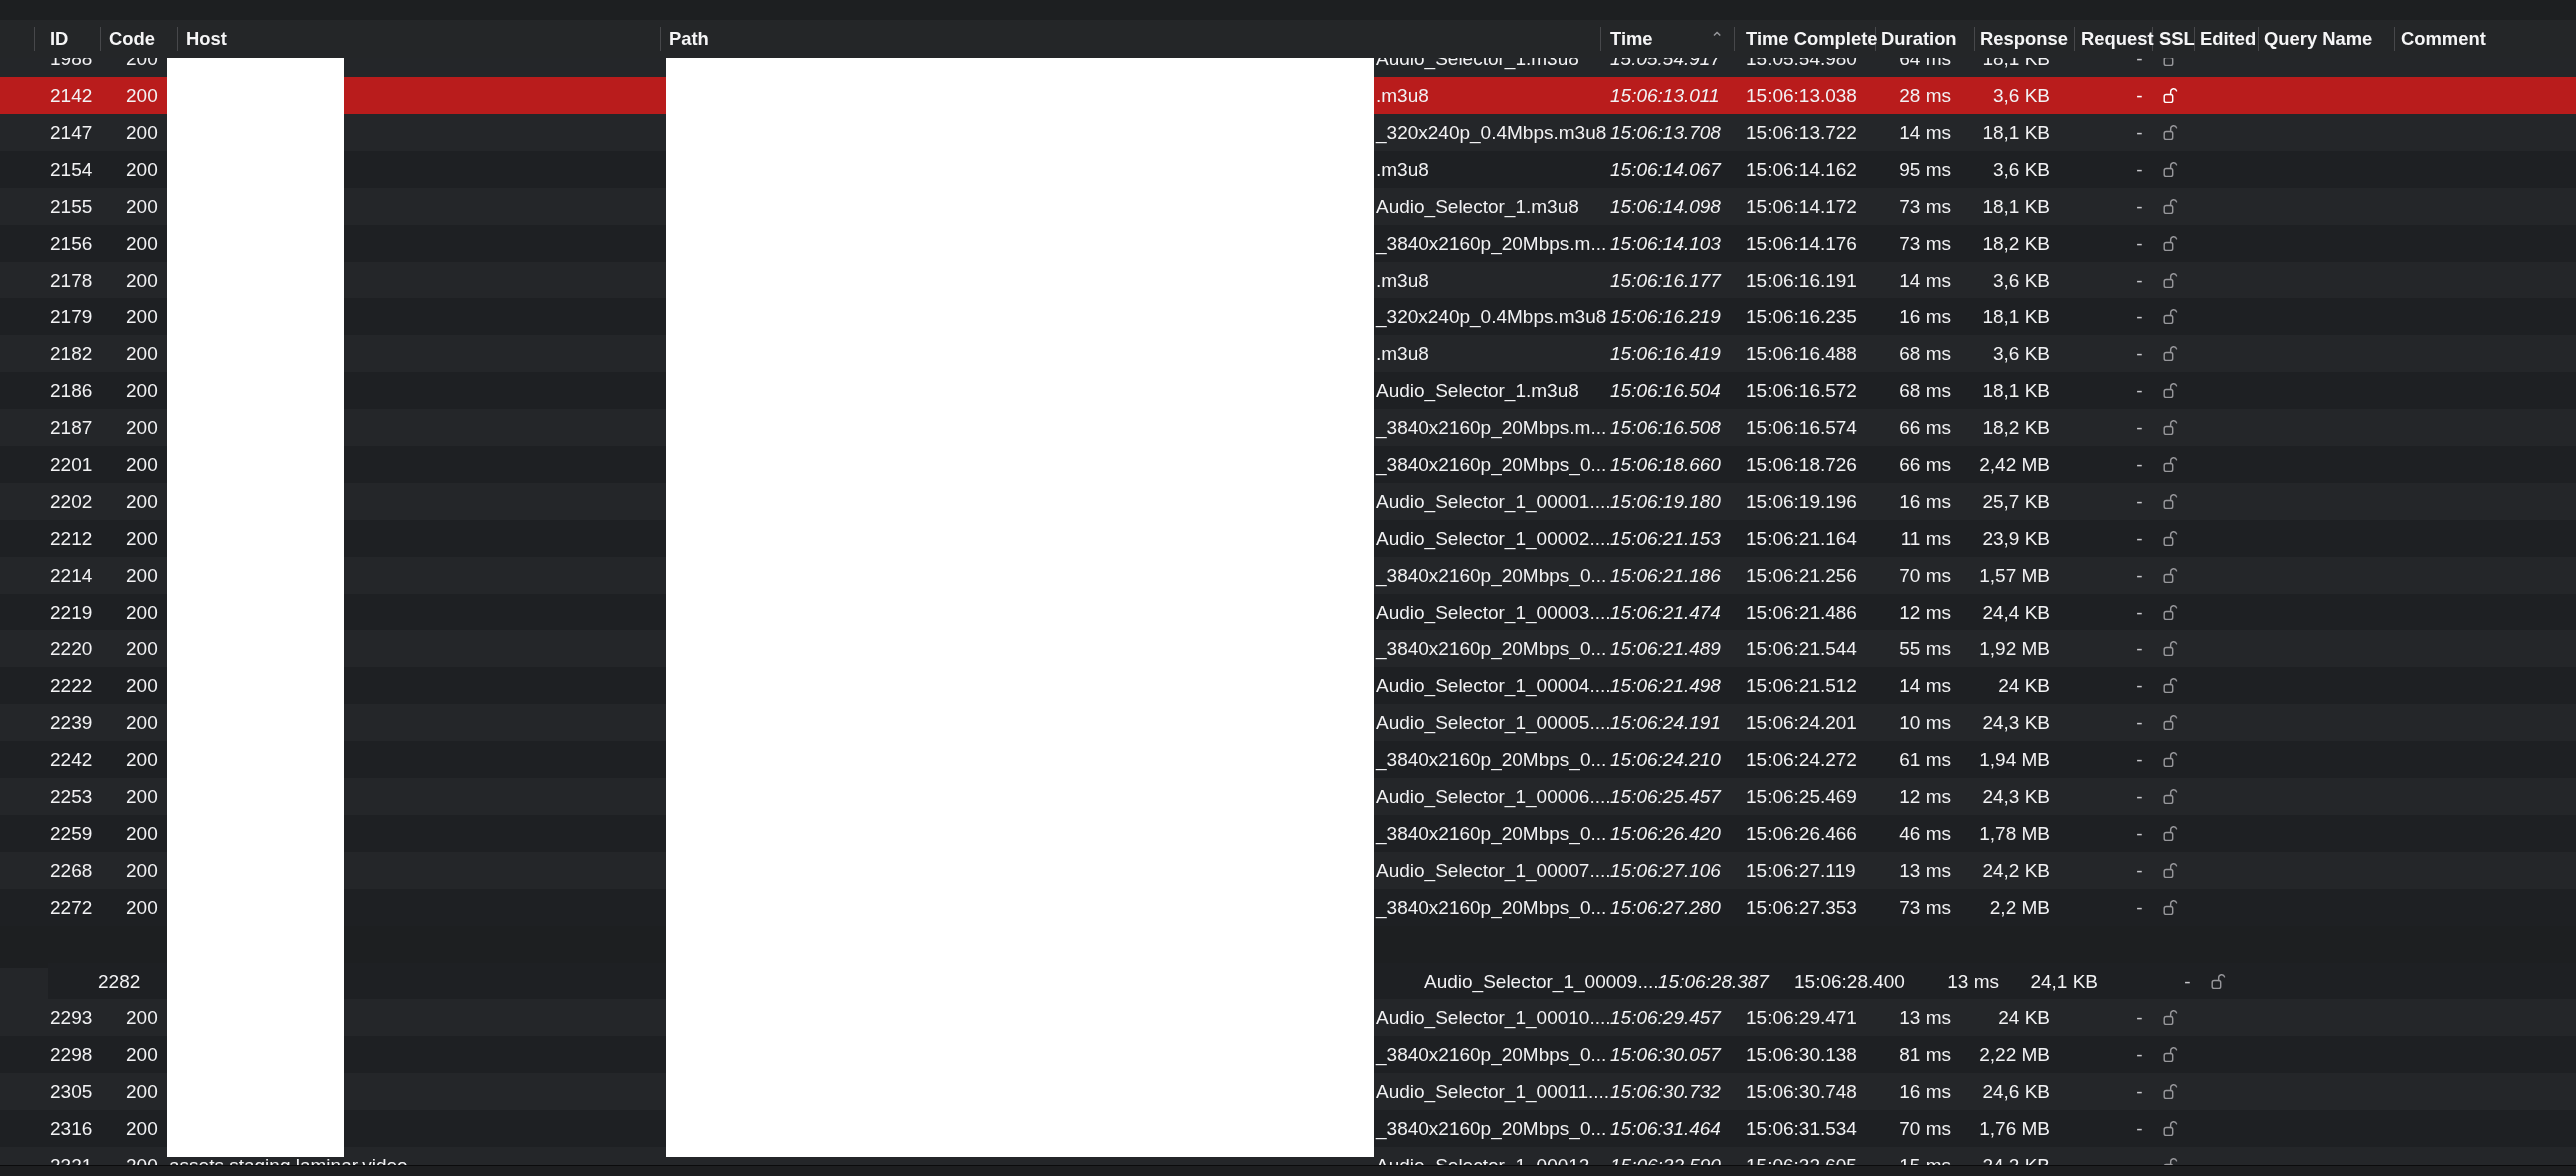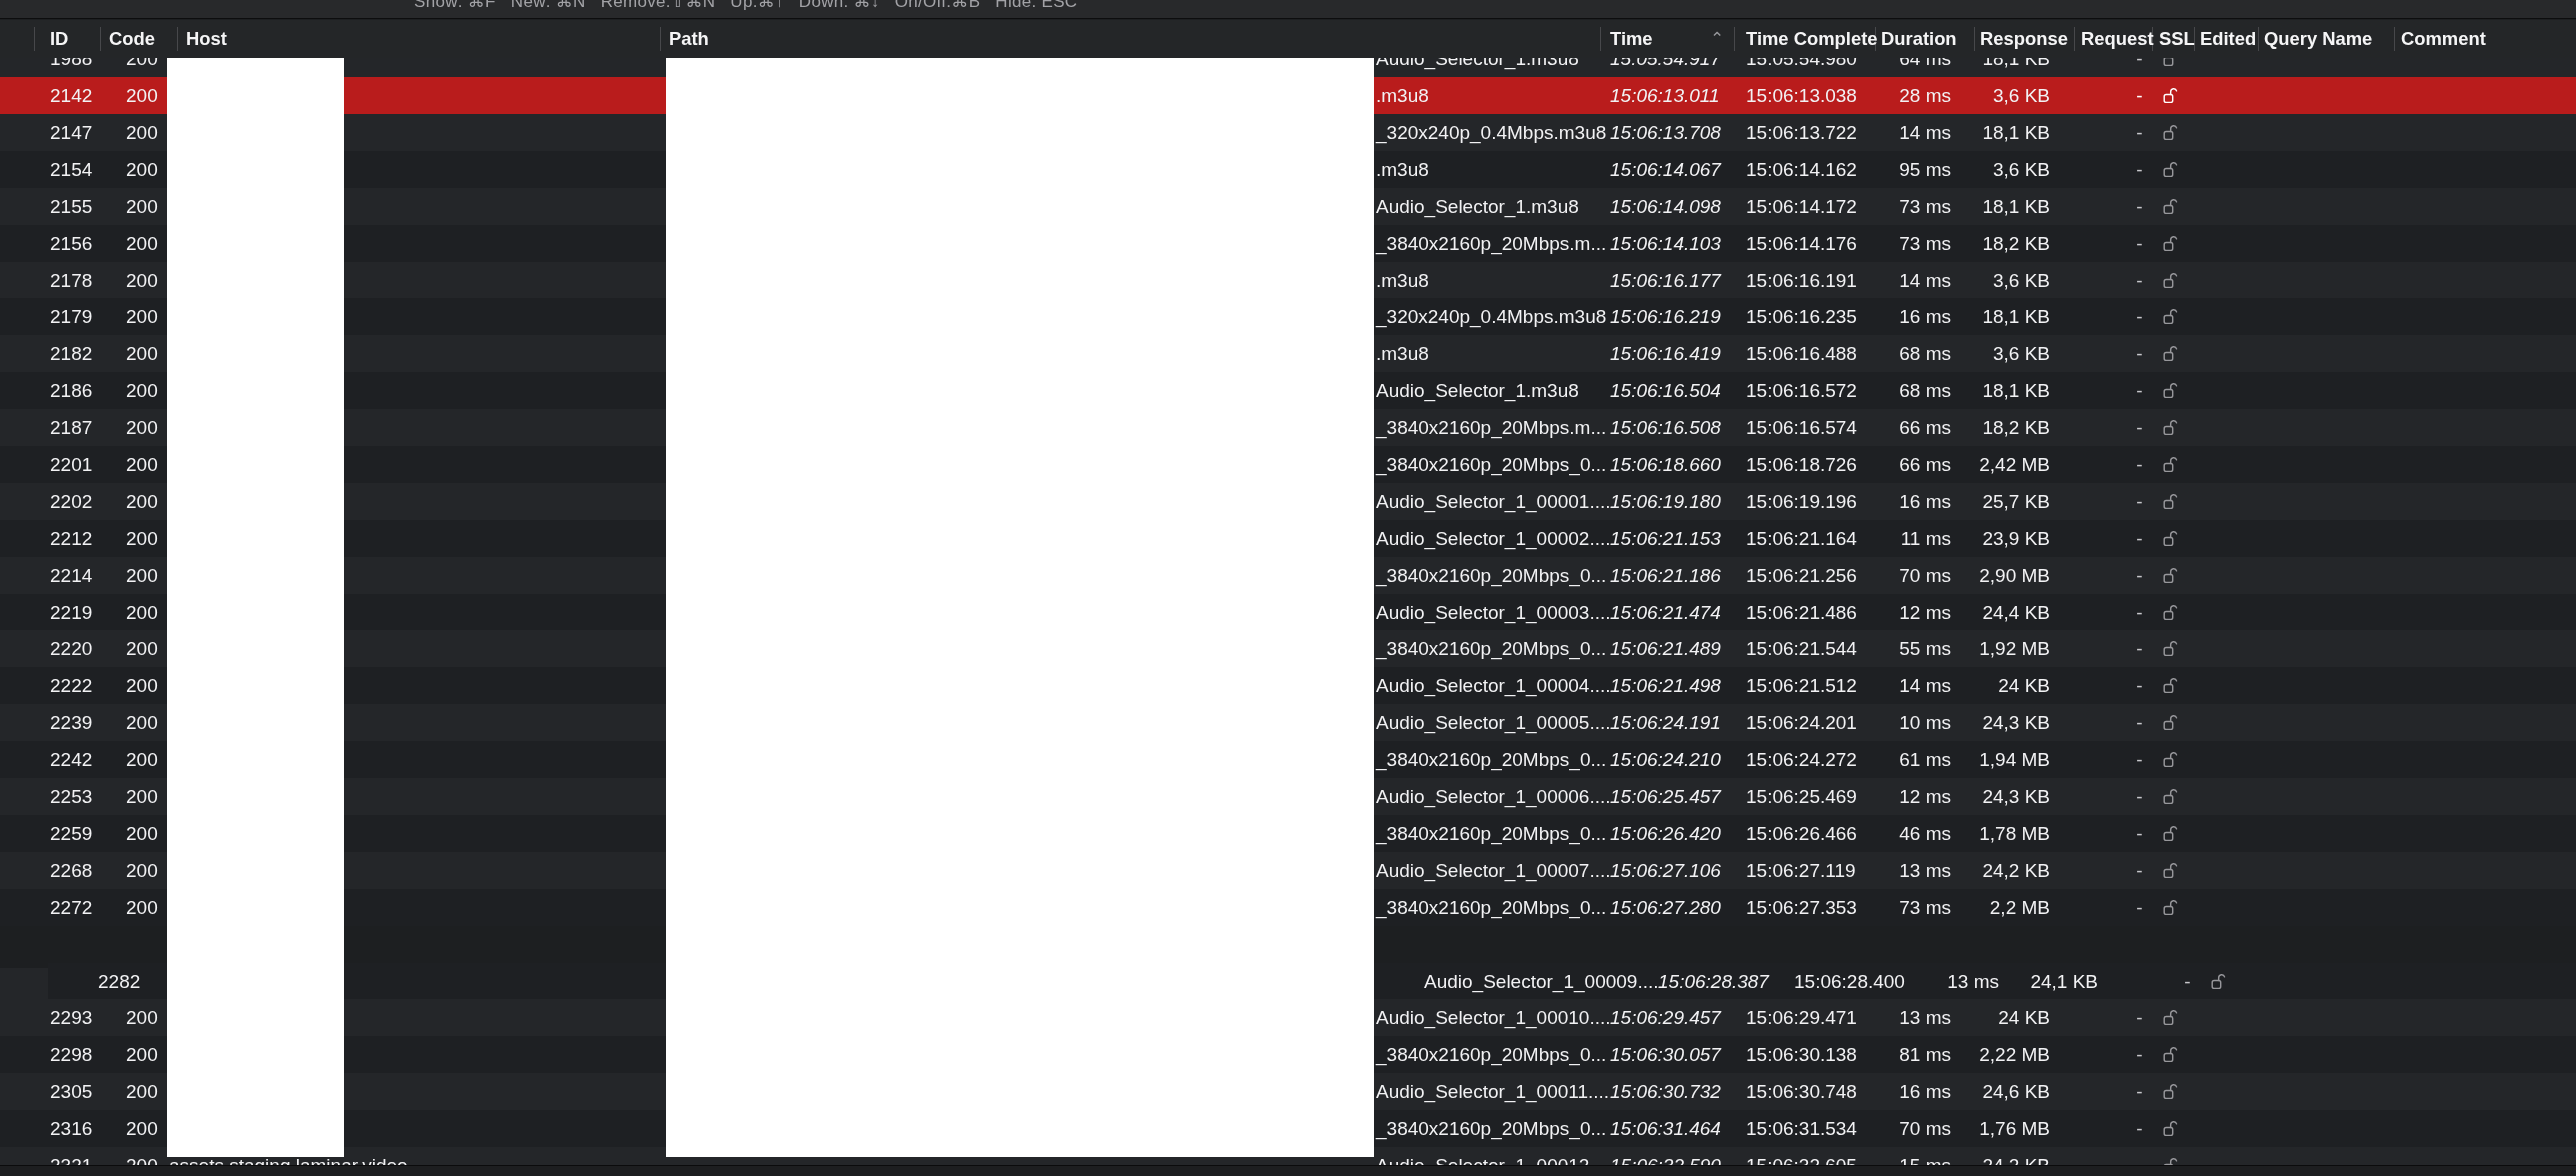--- a/index.html
+++ b/index.html
@@ -313,21 +313,21 @@
   </div>
       <div class="row even" style="top: 557px;">
     <span class="c-dot"></span>
     <span class="cell c-id">2214</span>
     <span class="cell c-code">200</span>
     <span class="cell c-host">.video</span>
     <span class="cell c-path">_3840x2160p_20Mbps_0...</span>
     <span class="cell c-time">15:06:21.186</span>
     <span class="cell c-timec">15:06:21.256</span>
     <span class="cell c-dur">70 ms</span>
-    <span class="cell c-resp">2,90 MB</span>
+    <span class="cell c-resp">1,57 MB</span>
     <span class="cell c-req">-</span>
     <span class="cell c-ssl">
       <svg width="16" height="17" viewBox="0 0 24 26" fill="none" stroke="currentColor" stroke-width="2.2">
         <rect x="1.6" y="11.5" width="13" height="12" rx="3"></rect>
         <path d="M11.5 11.5 V7.2 a4.6 4.6 0 0 1 9 -1.3" stroke-linecap="round"></path>
       </svg>
     </span>
   </div>
       <div class="row odd" style="top: 594px;">
     <span class="c-dot"></span>
@@ -615,23 +615,20 @@
         <rect x="1.6" y="11.5" width="13" height="12" rx="3"></rect>
         <path d="M11.5 11.5 V7.2 a4.6 4.6 0 0 1 9 -1.3" stroke-linecap="round"></path>
       </svg>
     </span>
   </div>
     </div>
 
   <div class="redact" id="redact-host"></div>
   <div class="redact" id="redact-path"></div>
 
-  <div id="toolbar">
-    <div class="shortcuts">Show: ⌘F   New: ⌘N   Remove:⇧⌘N   Up:⌘↑   Down: ⌘↓   On/Off:⌘B   Hide: ESC</div>
-  </div>
 
   <div id="header">
     <div class="hsep" style="left:34px"></div>
     <div class="hsep" style="left:100px"></div>
     <div class="hsep" style="left:177px"></div>
     <div class="hsep" style="left:660px"></div>
     <div class="hsep" style="left:1600px"></div>
     <div class="hsep" style="left:1734px"></div>
     <div class="hsep" style="left:1875px"></div>
     <div class="hsep" style="left:1974px"></div>

